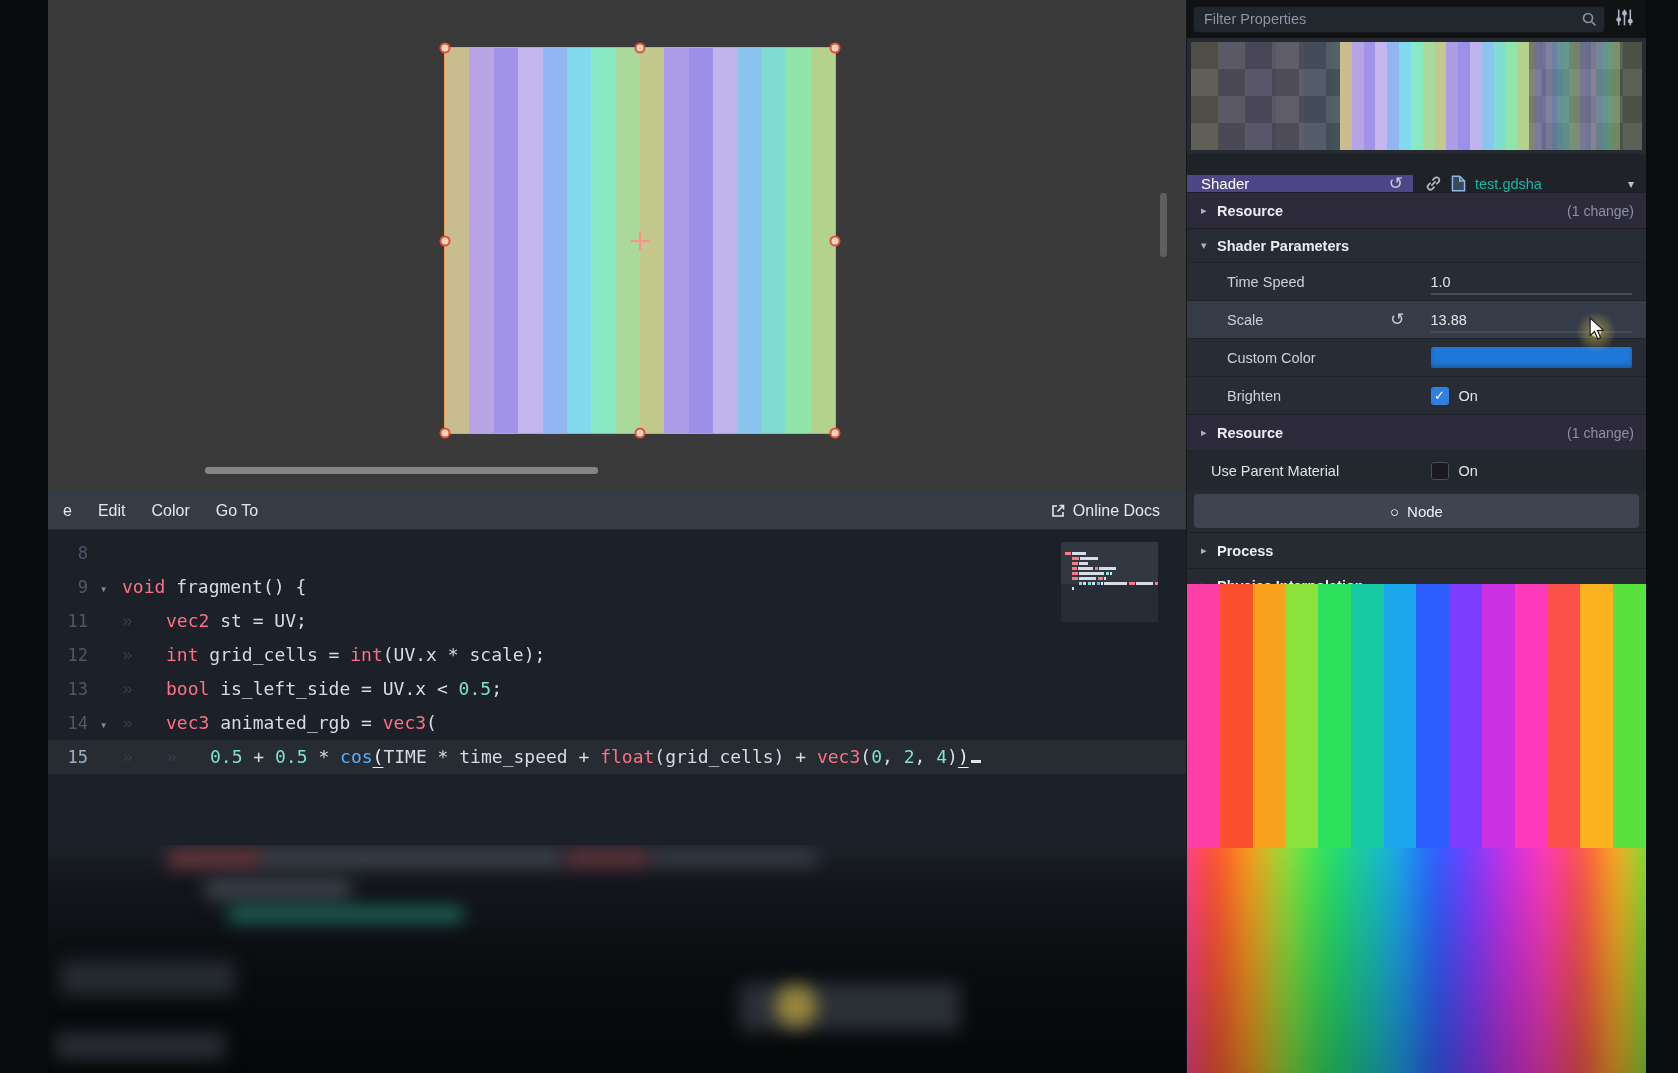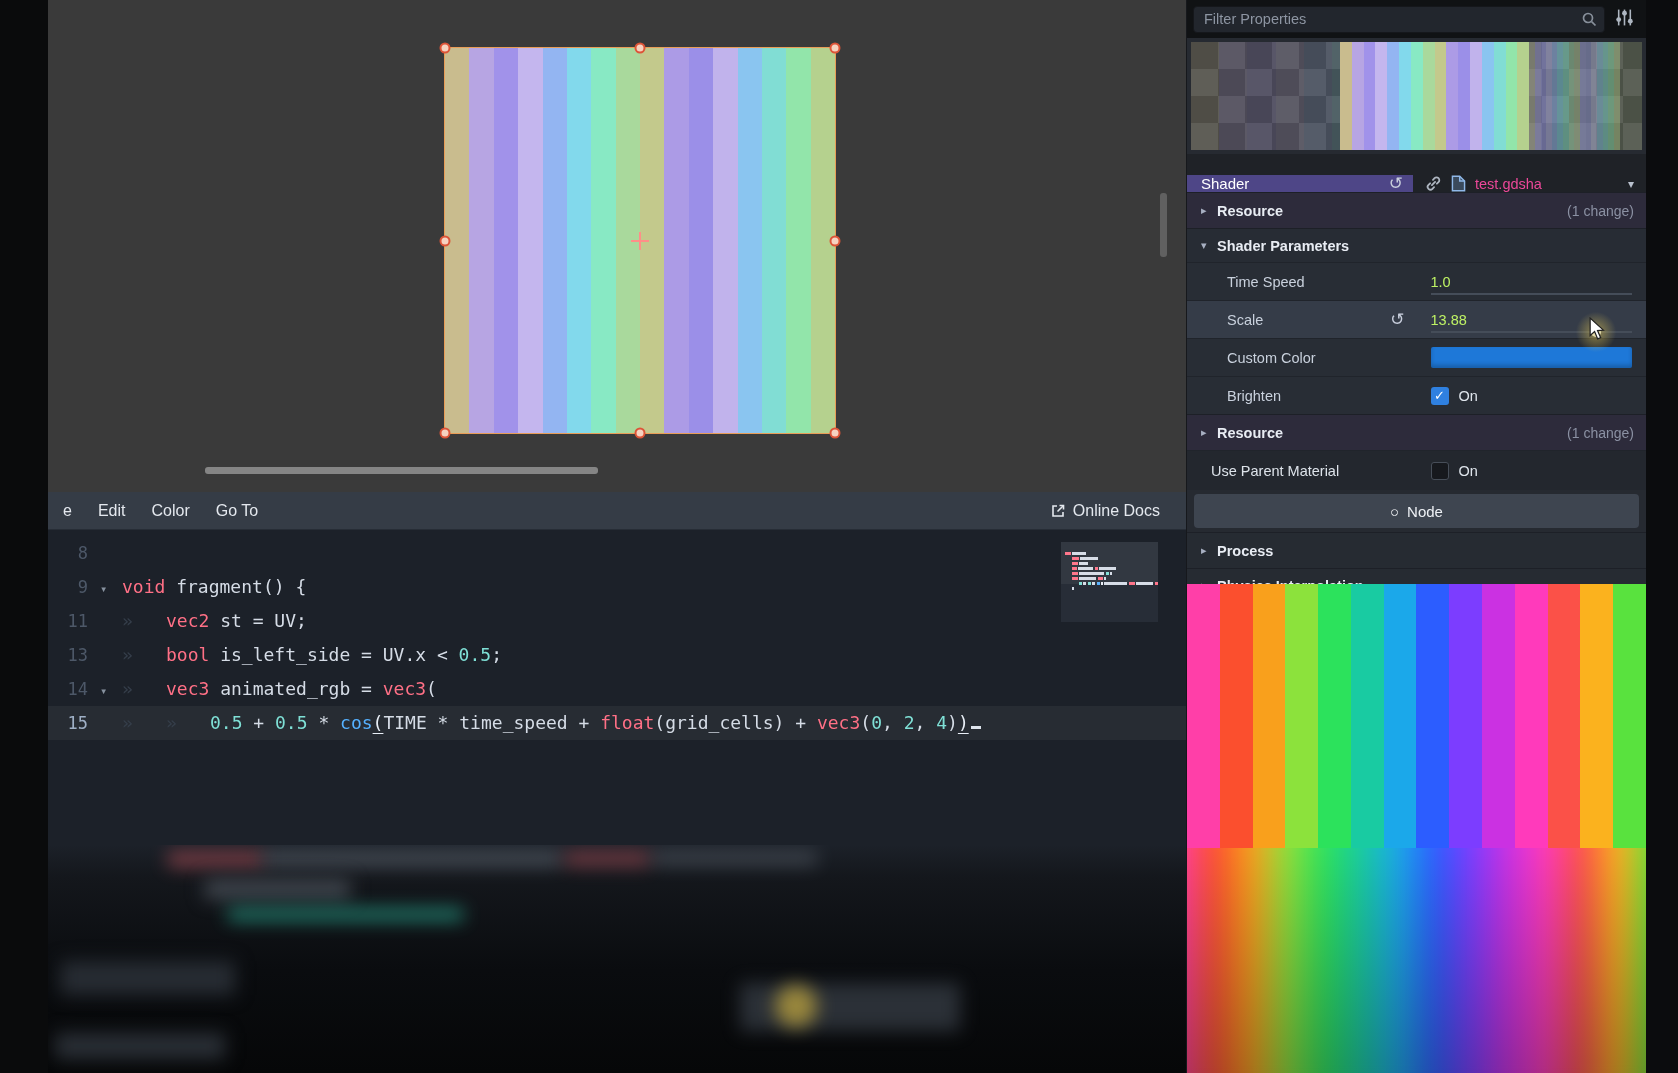--- a/index.html
+++ b/index.html
@@ -73,36 +73,36 @@
   .tex-stripes{position:absolute;top:0;bottom:0}
   .tex-full{left:0;right:0;opacity:.18}
   .tex-center{left:33%;width:42%}
   .tex-right{left:75%;width:20%;opacity:.4}
 
   #shader-row{height:38px;flex:0 0 auto;display:flex;align-items:flex-end;background:#1f2227}
   #shader-label-cell{width:226px;display:flex;align-items:center;padding:0 10px 0 14px;color:#fff;font-size:15px}
   .revert{color:#c9cfdd;font-size:17px;line-height:1}
   #shader-label-cell .revert{margin-left:auto}
   #shader-value-cell{flex:1;display:flex;align-items:center;gap:9px;padding:0 12px}
-  #shader-res-name{color:#ec4899;font-size:14.5px}
+  #shader-res-name{color:#14b8a6;font-size:14.5px}
   .chev-down{margin-left:auto;color:#b9c1ce;font-size:12px}
 
   .section-row{height:36px;flex:0 0 auto;display:flex;align-items:center;background:#2d2b3b;color:#e8ecf3;
                font-weight:700;font-size:14.5px;padding-left:14px;border-top:1px solid #1d2027}
   .section-row .chev{color:#a8b0c2;font-size:11px;width:16px;font-weight:400}
   .badge{margin-left:auto;margin-right:12px;color:#8b91a3;font-weight:400;font-size:14px}
   #params-header{background:#272c34;height:34px}
 
   .prop-row{height:38px;flex:0 0 auto;display:flex;align-items:center;background:#282d35;
             border-top:1px solid #20242b;position:relative}
   .prop-label{width:50%;padding-left:40px;color:#c9d1dd;font-size:14.5px;display:flex;align-items:center}
   .prop-label .revert{margin-left:auto;margin-right:12px}
   .prop-value{flex:1;position:relative;height:100%;display:flex;align-items:center;padding:0 14px}
   .slider-track{position:absolute;left:14px;right:14px;bottom:5px;height:2px;background:#454d59}
-  .num-val{color:#bef264;font-size:14.5px}
+  .num-val{color:#e5e5e5;font-size:14.5px}
   #scale-row{background:#353c48}
   #scale-grabber{position:absolute;bottom:6px;width:10px;height:10px;border-radius:50%;background:#e2e7ed;
                  transform:translate(-50%,50%);z-index:2}
   #cursor-glow{position:absolute;bottom:-15px;width:42px;height:42px;border-radius:50%;transform:translateX(-50%);
                background:radial-gradient(circle,rgba(233,205,86,.55),rgba(233,205,86,0) 68%);z-index:3;pointer-events:none}
   #mouse-cursor{position:absolute;top:16px;z-index:9}
   #color-bar{width:100%;height:21px;border-radius:2px;box-shadow:inset 0 -3px 4px rgba(0,0,0,.22)}
   .checkbox{width:18px;height:18px;border-radius:3px;display:flex;align-items:center;justify-content:center;
             font-size:13px;color:#fff;background:#17191e;border:1px solid #474e59;flex:0 0 auto}
   .checkbox.checked{border:none}
@@ -179,20 +179,21 @@
           <path d="M13 3 L7.5 8.5"></path>
       </svg>
       <span>Online Docs</span>
     </span>
   </div>
   <div id="code-area">
     <div>
         <div class="code-line"><span class="gutter-num">8</span><span class="fold"></span></div>
         <div class="code-line"><span class="gutter-num">9</span><span class="fold">▾</span><span class="c-type">void </span><span class="c-t">fragment() {</span></div>
         <div class="code-line"><span class="gutter-num">11</span><span class="fold"></span><span class="tab">»</span><span class="c-type">vec2 </span><span class="c-t">st = UV;</span></div>
+        <div class="code-line"><span class="gutter-num">12</span><span class="fold"></span><span class="tab">»</span><span class="c-type">int </span><span class="c-t">grid_cells = </span><span class="c-type">int</span><span class="c-t">(UV.x * scale);</span></div>
         <div class="code-line"><span class="gutter-num">13</span><span class="fold"></span><span class="tab">»</span><span class="c-type">bool </span><span class="c-t">is_left_side = UV.x &lt; </span><span class="c-num">0.5</span><span class="c-t">;</span></div>
         <div class="code-line"><span class="gutter-num">14</span><span class="fold">▾</span><span class="tab">»</span><span class="c-type">vec3 </span><span class="c-t">animated_rgb = </span><span class="c-type">vec3</span><span class="c-t">(</span></div>
         <div class="code-line current"><span class="gutter-num">15</span><span class="fold"></span><span class="tab">»</span><span class="tab">»</span><span class="c-num">0.5</span><span class="c-t"> + </span><span class="c-num">0.5</span><span class="c-t"> * </span><span class="c-fn">cos</span><span class="c-brace">(</span><span class="c-t">TIME * time_speed + </span><span class="c-type">float</span><span class="c-t">(grid_cells) + </span><span class="c-type">vec3</span><span class="c-t">(</span><span class="c-num">0</span><span class="c-t">, </span><span class="c-num">2</span><span class="c-t">, </span><span class="c-num">4</span><span class="c-t">)</span><span class="c-brace">)</span><span class="caret"></span></div>
       </div>
     <div id="minimap">
       <div>
           <div class="mm-row" style="padding-left: 0px;"></div>
           <div class="mm-row" style="padding-left: 0px;"><span class="mm-seg c-type" style="width: 6px;"></span><span class="mm-seg c-t" style="width: 14px;"></span></div>
           <div class="mm-row" style="padding-left: 7px;"><span class="mm-seg c-type" style="width: 7px;"></span><span class="mm-seg c-t" style="width: 18px;"></span></div>
           <div class="mm-row" style="padding-left: 7px;"><span class="mm-seg c-type" style="width: 6px;"></span><span class="mm-seg c-t" style="width: 9px;"></span></div>

